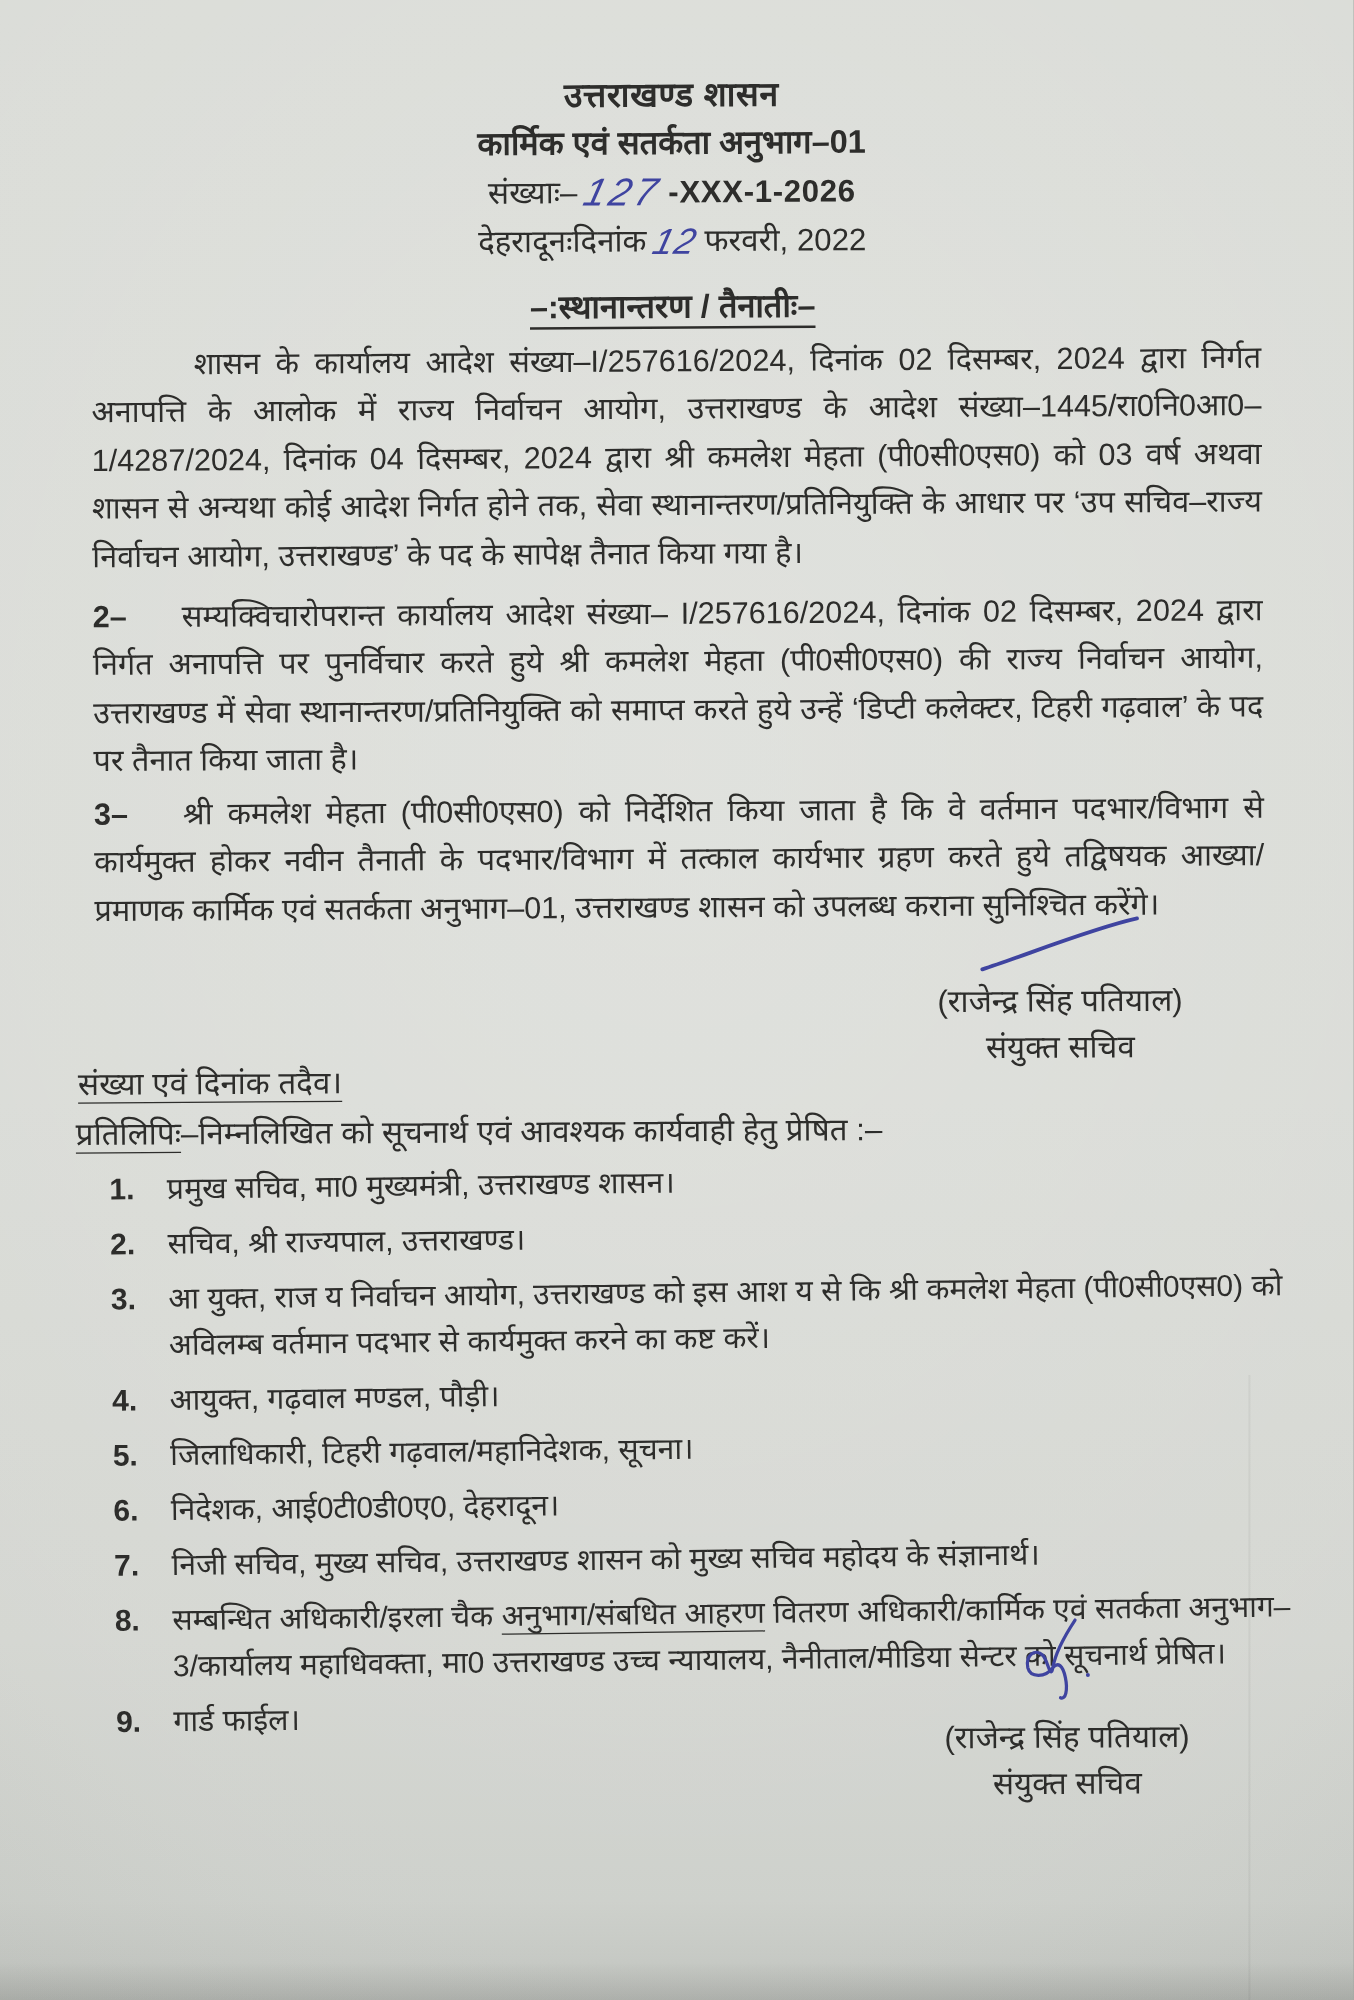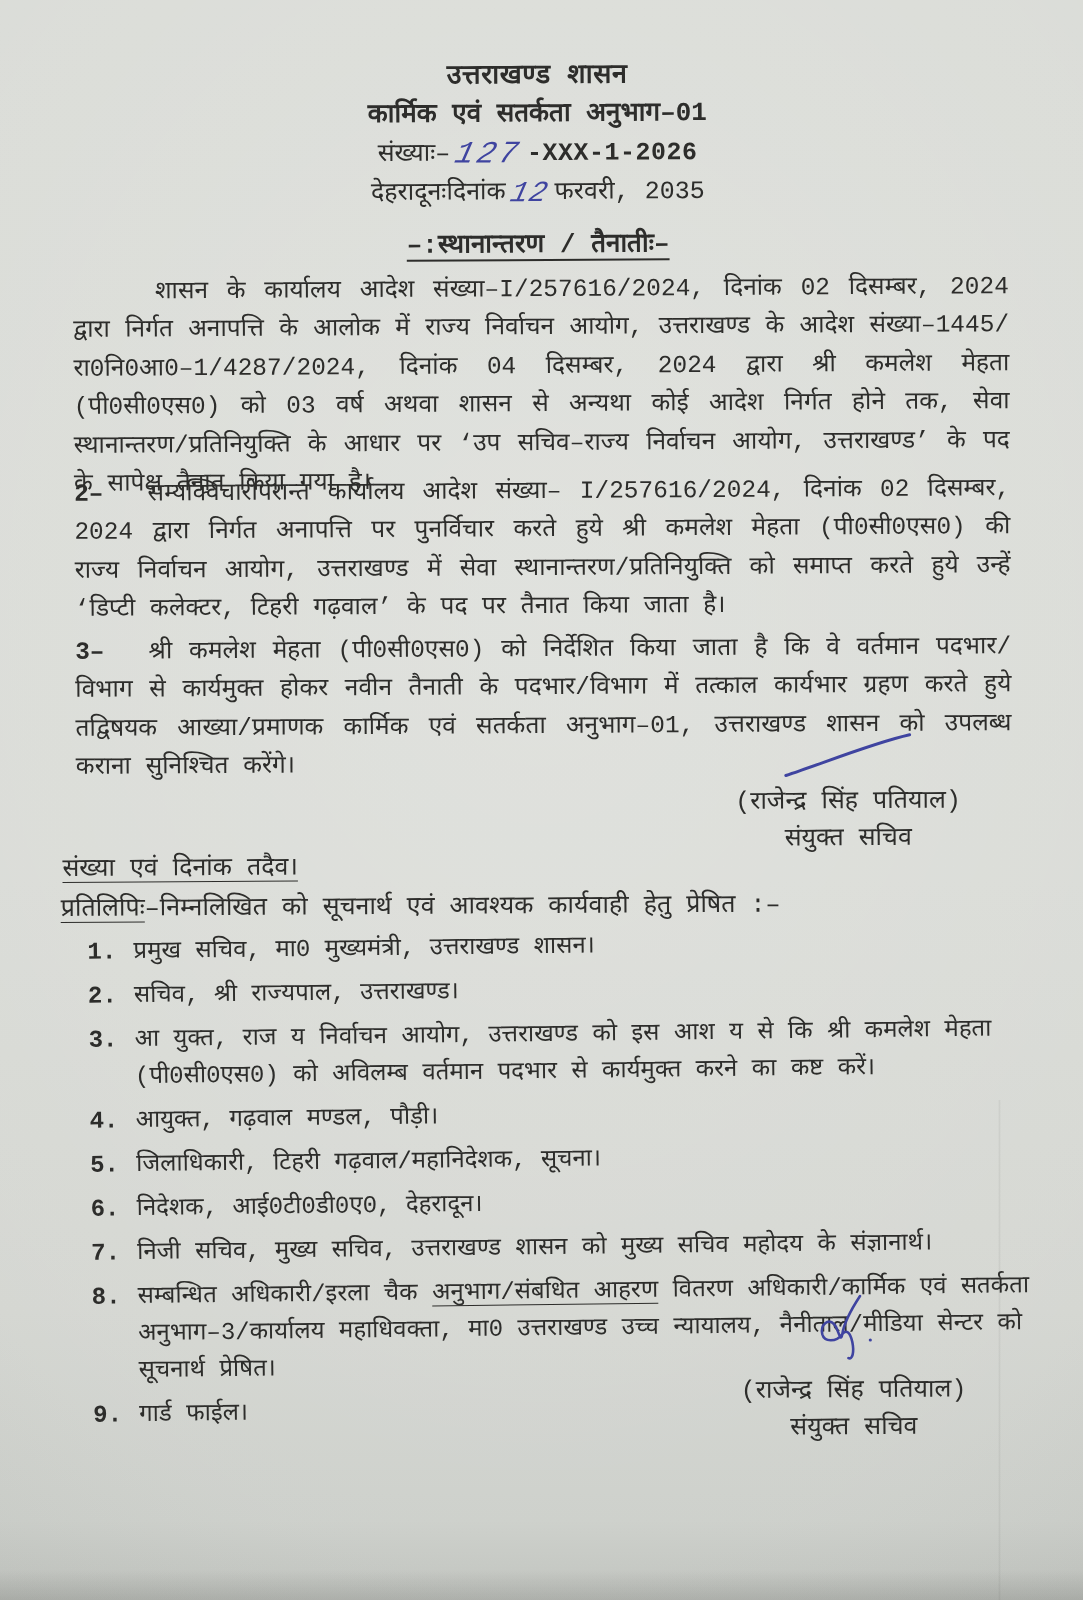--- a/index.html
+++ b/index.html
@@ -4,21 +4,21 @@
 <style>
   html,body{margin:0;padding:0;background:#9a9c98;}
   .sheet{
     position:relative;
     width:1083px;height:1600px;
     margin:0 auto;
     background:
       radial-gradient(130% 110% at 50% 38%, rgba(255,255,255,0.20) 0%, rgba(255,255,255,0.05) 55%, rgba(40,42,38,0.10) 100%),
       linear-gradient(180deg,#d9dbd6 0%,#d8dad5 55%,#d3d5d0 82%,#cbcec9 95%,#bec1bc 100%);
     overflow:hidden;
-    font-family:Liberation Mono, monospace;
+    font-family:Liberation Sans, sans-serif;
     color:#2d2d2b;
   }
   .content{position:absolute;inset:0;transform:rotate(-0.35deg);}
   .crease{
     position:absolute;left:998px;top:1100px;width:3px;height:500px;
     background:linear-gradient(90deg,rgba(0,0,0,0) 0%,rgba(60,62,58,0.07) 50%,rgba(0,0,0,0) 100%);
     pointer-events:none;
   }
   .bottom-shade{
     position:absolute;left:0;bottom:0;width:100%;height:30px;
@@ -71,21 +71,21 @@
 </head>
 <body>
 
 <div class="sheet">
   <div class="content">
 
     <div class="header">
       <div class="h-org">उत्तराखण्ड शासन</div>
       <div class="h-dept">कार्मिक एवं सतर्कता अनुभाग–01</div>
       <div class="h-line"><span>संख्याः–</span><span class="hand">127</span><span class="bold-num">-XXX-1-2026</span></div>
-      <div class="h-line"><span>देहरादूनःदिनांक</span><span class="hand hand-date">12</span><span>फरवरी, 2035</span></div>
+      <div class="h-line"><span>देहरादूनःदिनांक</span><span class="hand hand-date">12</span><span>फरवरी, 2022</span></div>
       <div><span class="h-subject">–:स्थानान्तरण / तैनातीः–</span></div>
     </div>
 
     <p class="para p1">शासन के कार्यालय आदेश संख्या–I/257616/2024, दिनांक 02 दिसम्बर, 2024 द्वारा निर्गत अनापत्ति के आलोक में राज्य निर्वाचन आयोग, उत्तराखण्ड के आदेश संख्या–1445/रा0नि0आ0–1/4287/2024, दिनांक 04 दिसम्बर, 2024 द्वारा श्री कमलेश मेहता (पी0सी0एस0) को 03 वर्ष अथवा शासन से अन्यथा कोई आदेश निर्गत होने तक, सेवा स्थानान्तरण/प्रतिनियुक्ति के आधार पर ‘उप सचिव–राज्य निर्वाचन आयोग, उत्तराखण्ड’ के पद के सापेक्ष तैनात किया गया है।</p>
 
     <p class="para p2"><span class="para-num">2–</span><span>सम्यक्विचारोपरान्त कार्यालय आदेश संख्या– I/257616/2024, दिनांक 02 दिसम्बर, 2024 द्वारा निर्गत अनापत्ति पर पुनर्विचार करते हुये श्री कमलेश मेहता (पी0सी0एस0) की राज्य निर्वाचन आयोग, उत्तराखण्ड में सेवा स्थानान्तरण/प्रतिनियुक्ति को समाप्त करते हुये उन्हें ‘डिप्टी कलेक्टर, टिहरी गढ़वाल’ के पद पर तैनात किया जाता है।</span></p>
 
     <p class="para p3"><span class="para-num">3–</span><span>श्री कमलेश मेहता (पी0सी0एस0) को निर्देशित किया जाता है कि वे वर्तमान पदभार/विभाग से कार्यमुक्त होकर नवीन तैनाती के पदभार/विभाग में तत्काल कार्यभार ग्रहण करते हुये तद्विषयक आख्या/प्रमाणक कार्मिक एवं सतर्कता अनुभाग–01, उत्तराखण्ड शासन को उपलब्ध कराना सुनिश्चित करेंगे।</span></p>
 
     <div class="sig sig1">

